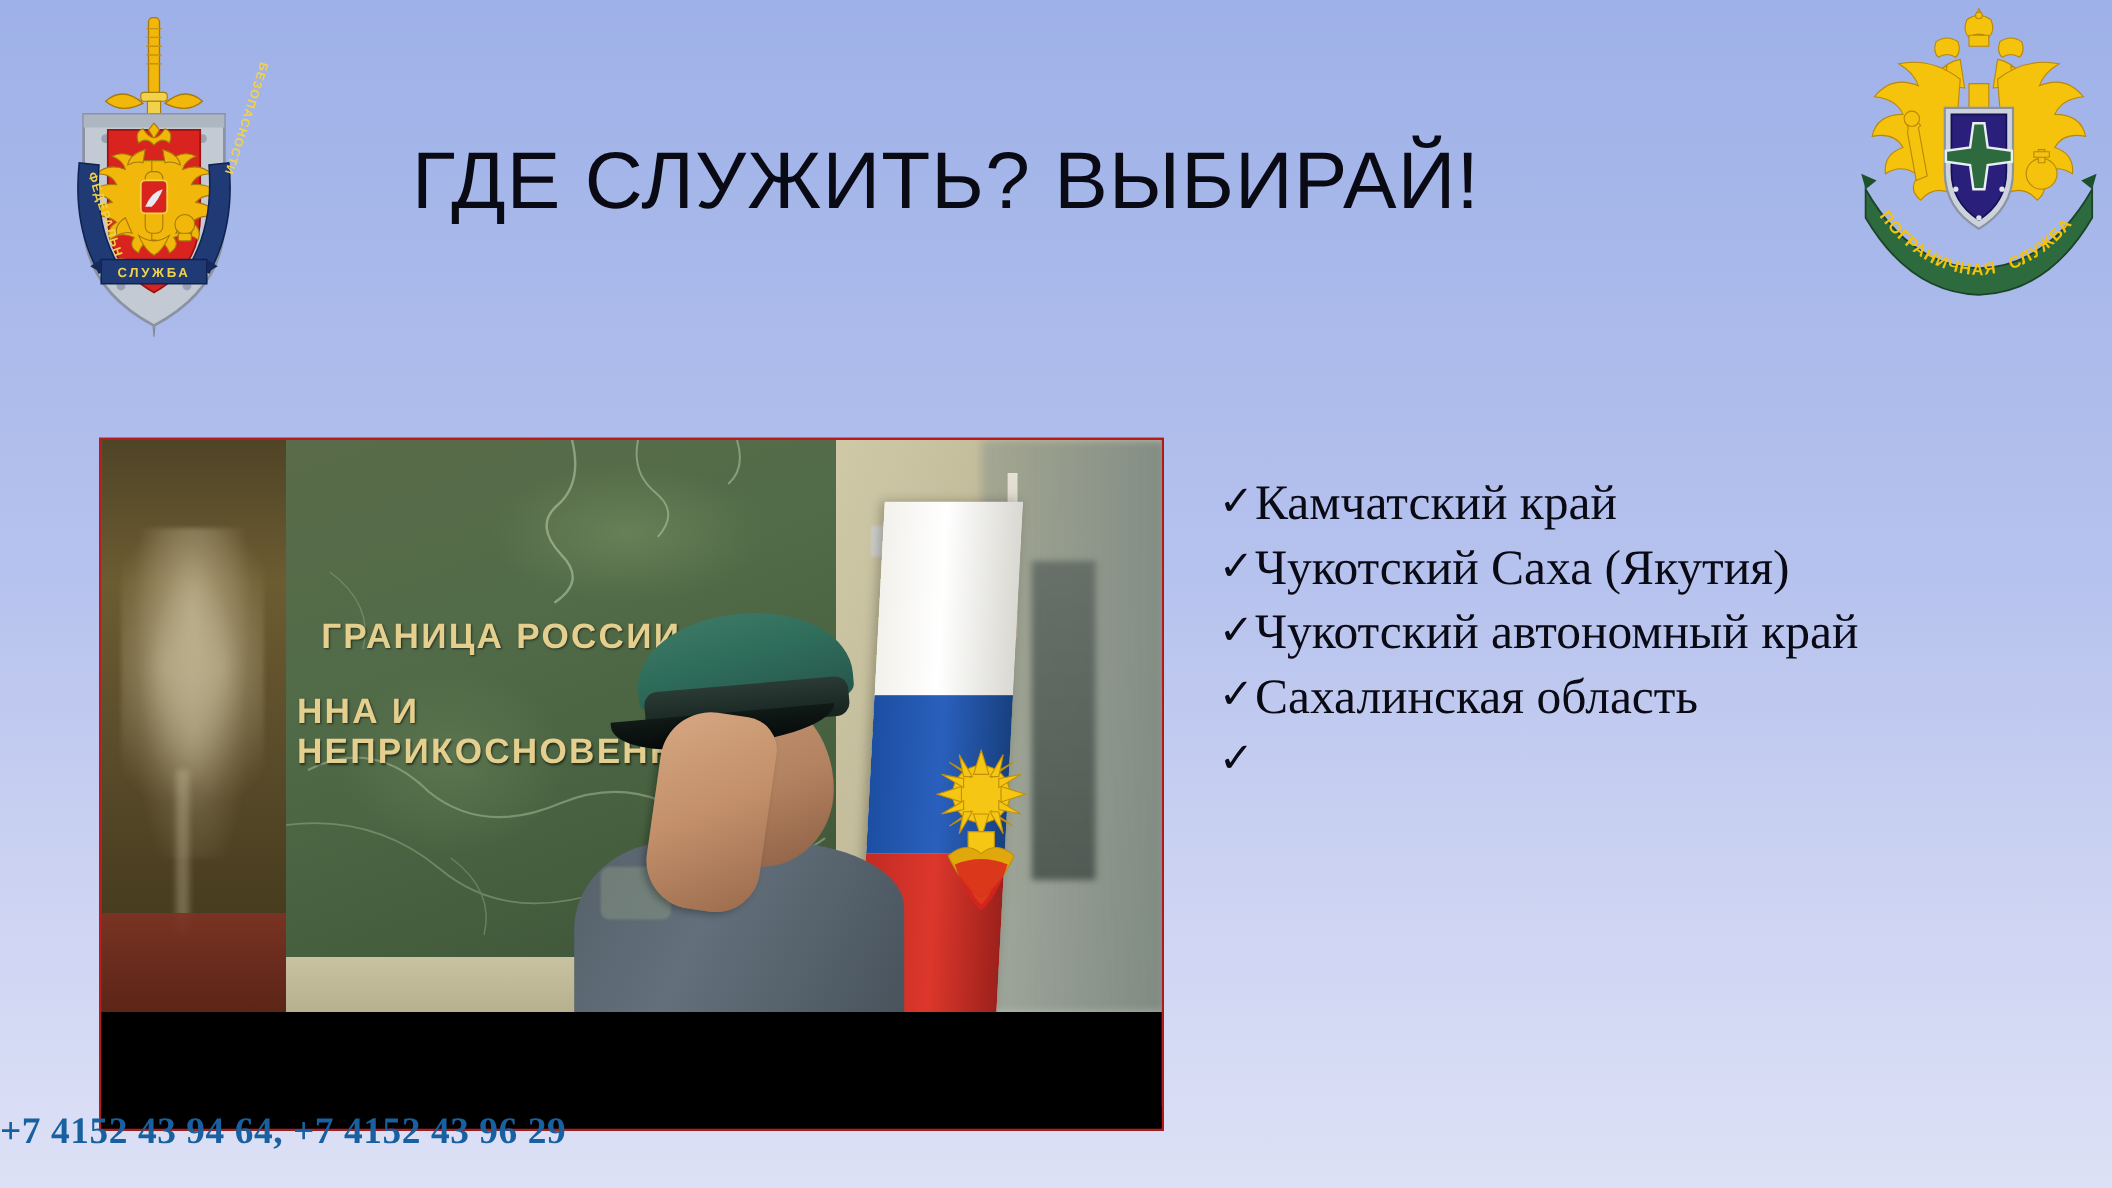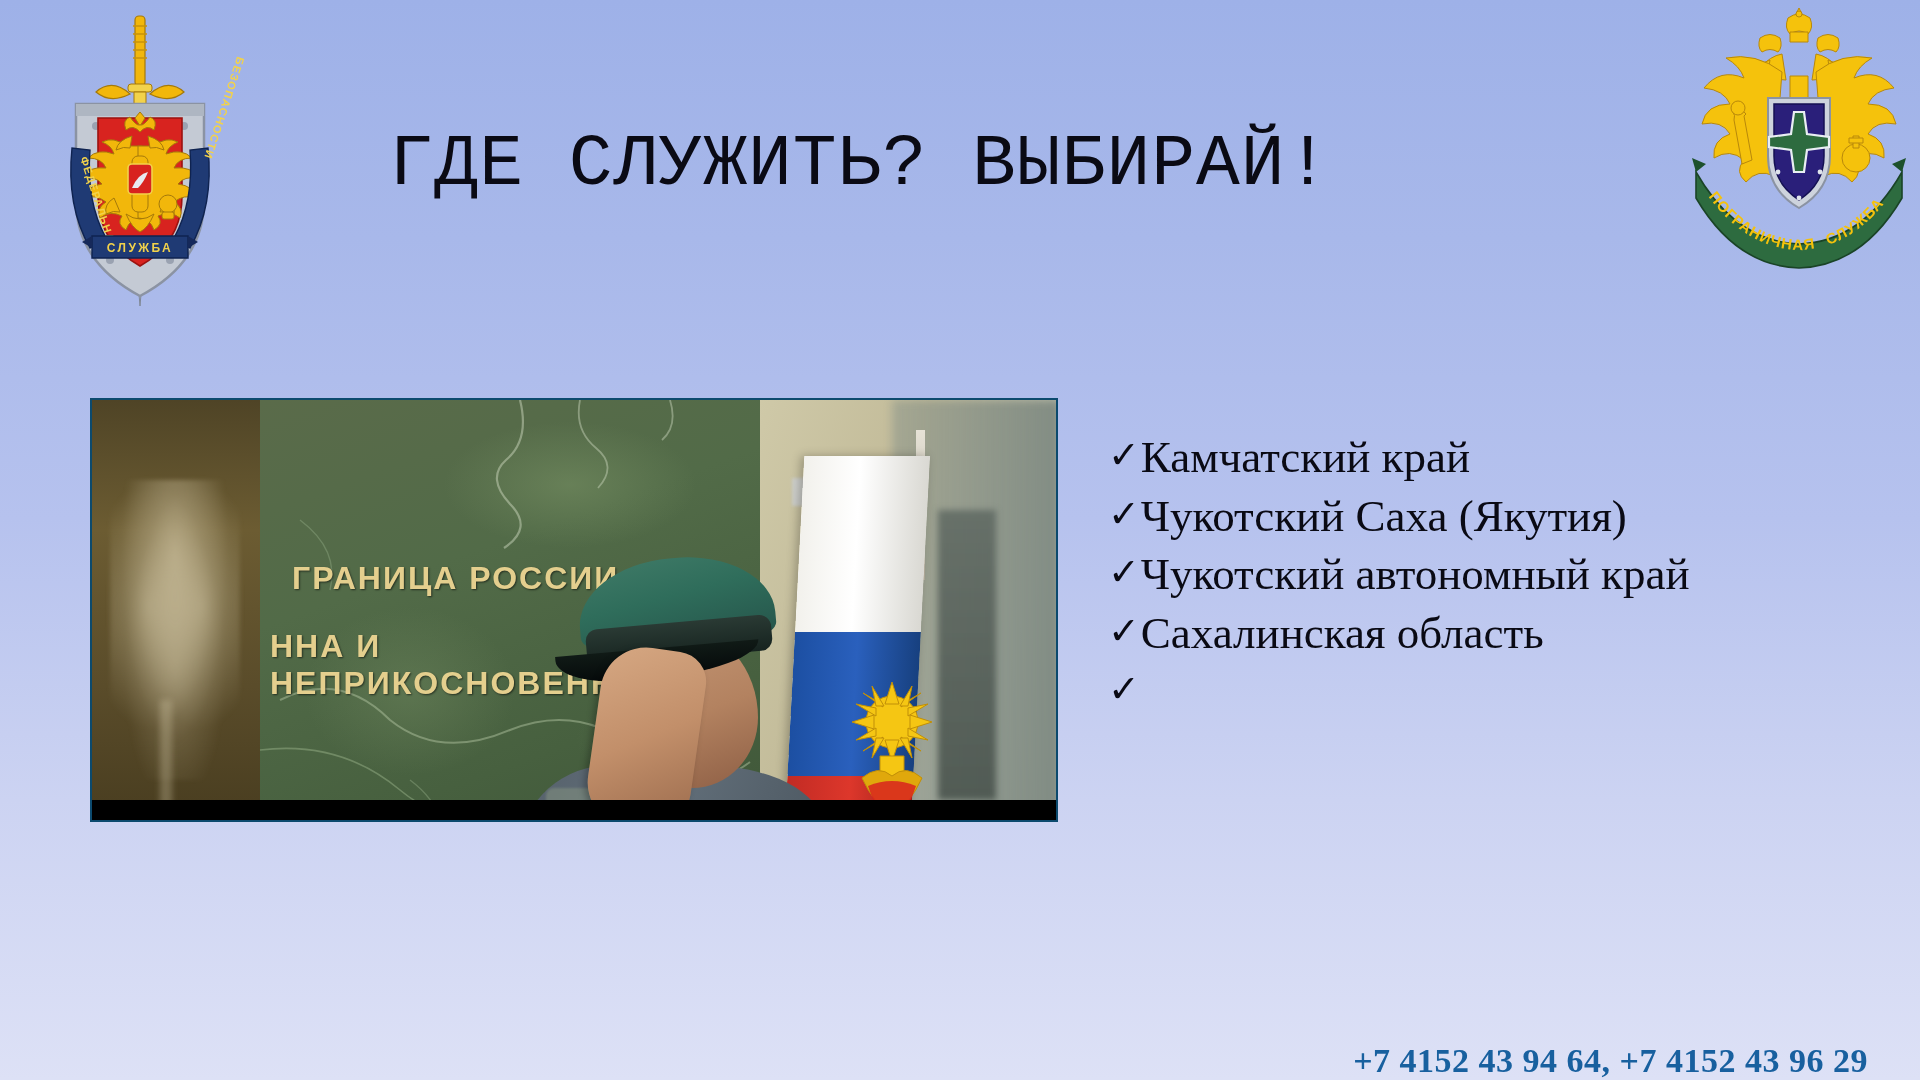--- a/index.html
+++ b/index.html
@@ -11,37 +11,37 @@
     position: relative;
   }
 
   
   .slide-title {
     position: absolute;
     left: 300px;
     top: 128px;
     width: 1120px;
     text-align: center;
-    font-family: Liberation Mono, monospace;
+    font-family: Liberation Sans, sans-serif;
     font-size: 73px;
     line-height: 1.0;
     color: #0a0a14;
     letter-spacing: 1px;
     white-space: nowrap;
   }
 
   
   .photo-frame {
     position: absolute;
     left: 90px;
     top: 398px;
     width: 968px;
-    height: 424px;
+    height: 630px;
     background: #000;
-    border: 2px solid #0c4a6e;
+    border: 2px solid #b91c1c;
     overflow: hidden;
   }
   .photo-inner {
     position: absolute;
     left: 0; top: 0;
     width: 968px;
     height: 520px;
     overflow: hidden;
     background: #8a8364;
   }
@@ -203,27 +203,26 @@
     margin-right: 1px;
     color: #0a0a14;
   }
 
   
   .phone-line {
     position: absolute;
     left: 0;
     right: 52px;
     top: 1010px;
-    text-align: right;
+    text-align: left;
     font-family: "Liberation Serif", serif;
     font-weight: bold;
     font-size: 34px;
     color: #18609f;
     letter-spacing: .5px;
-    margin-top: 32px;
   }
 
   
   .emblem-fsb {
     position: absolute;
     left: 40px; top: 8px;
     width: 200px; height: 315px;
   }
   
   .emblem-border {

